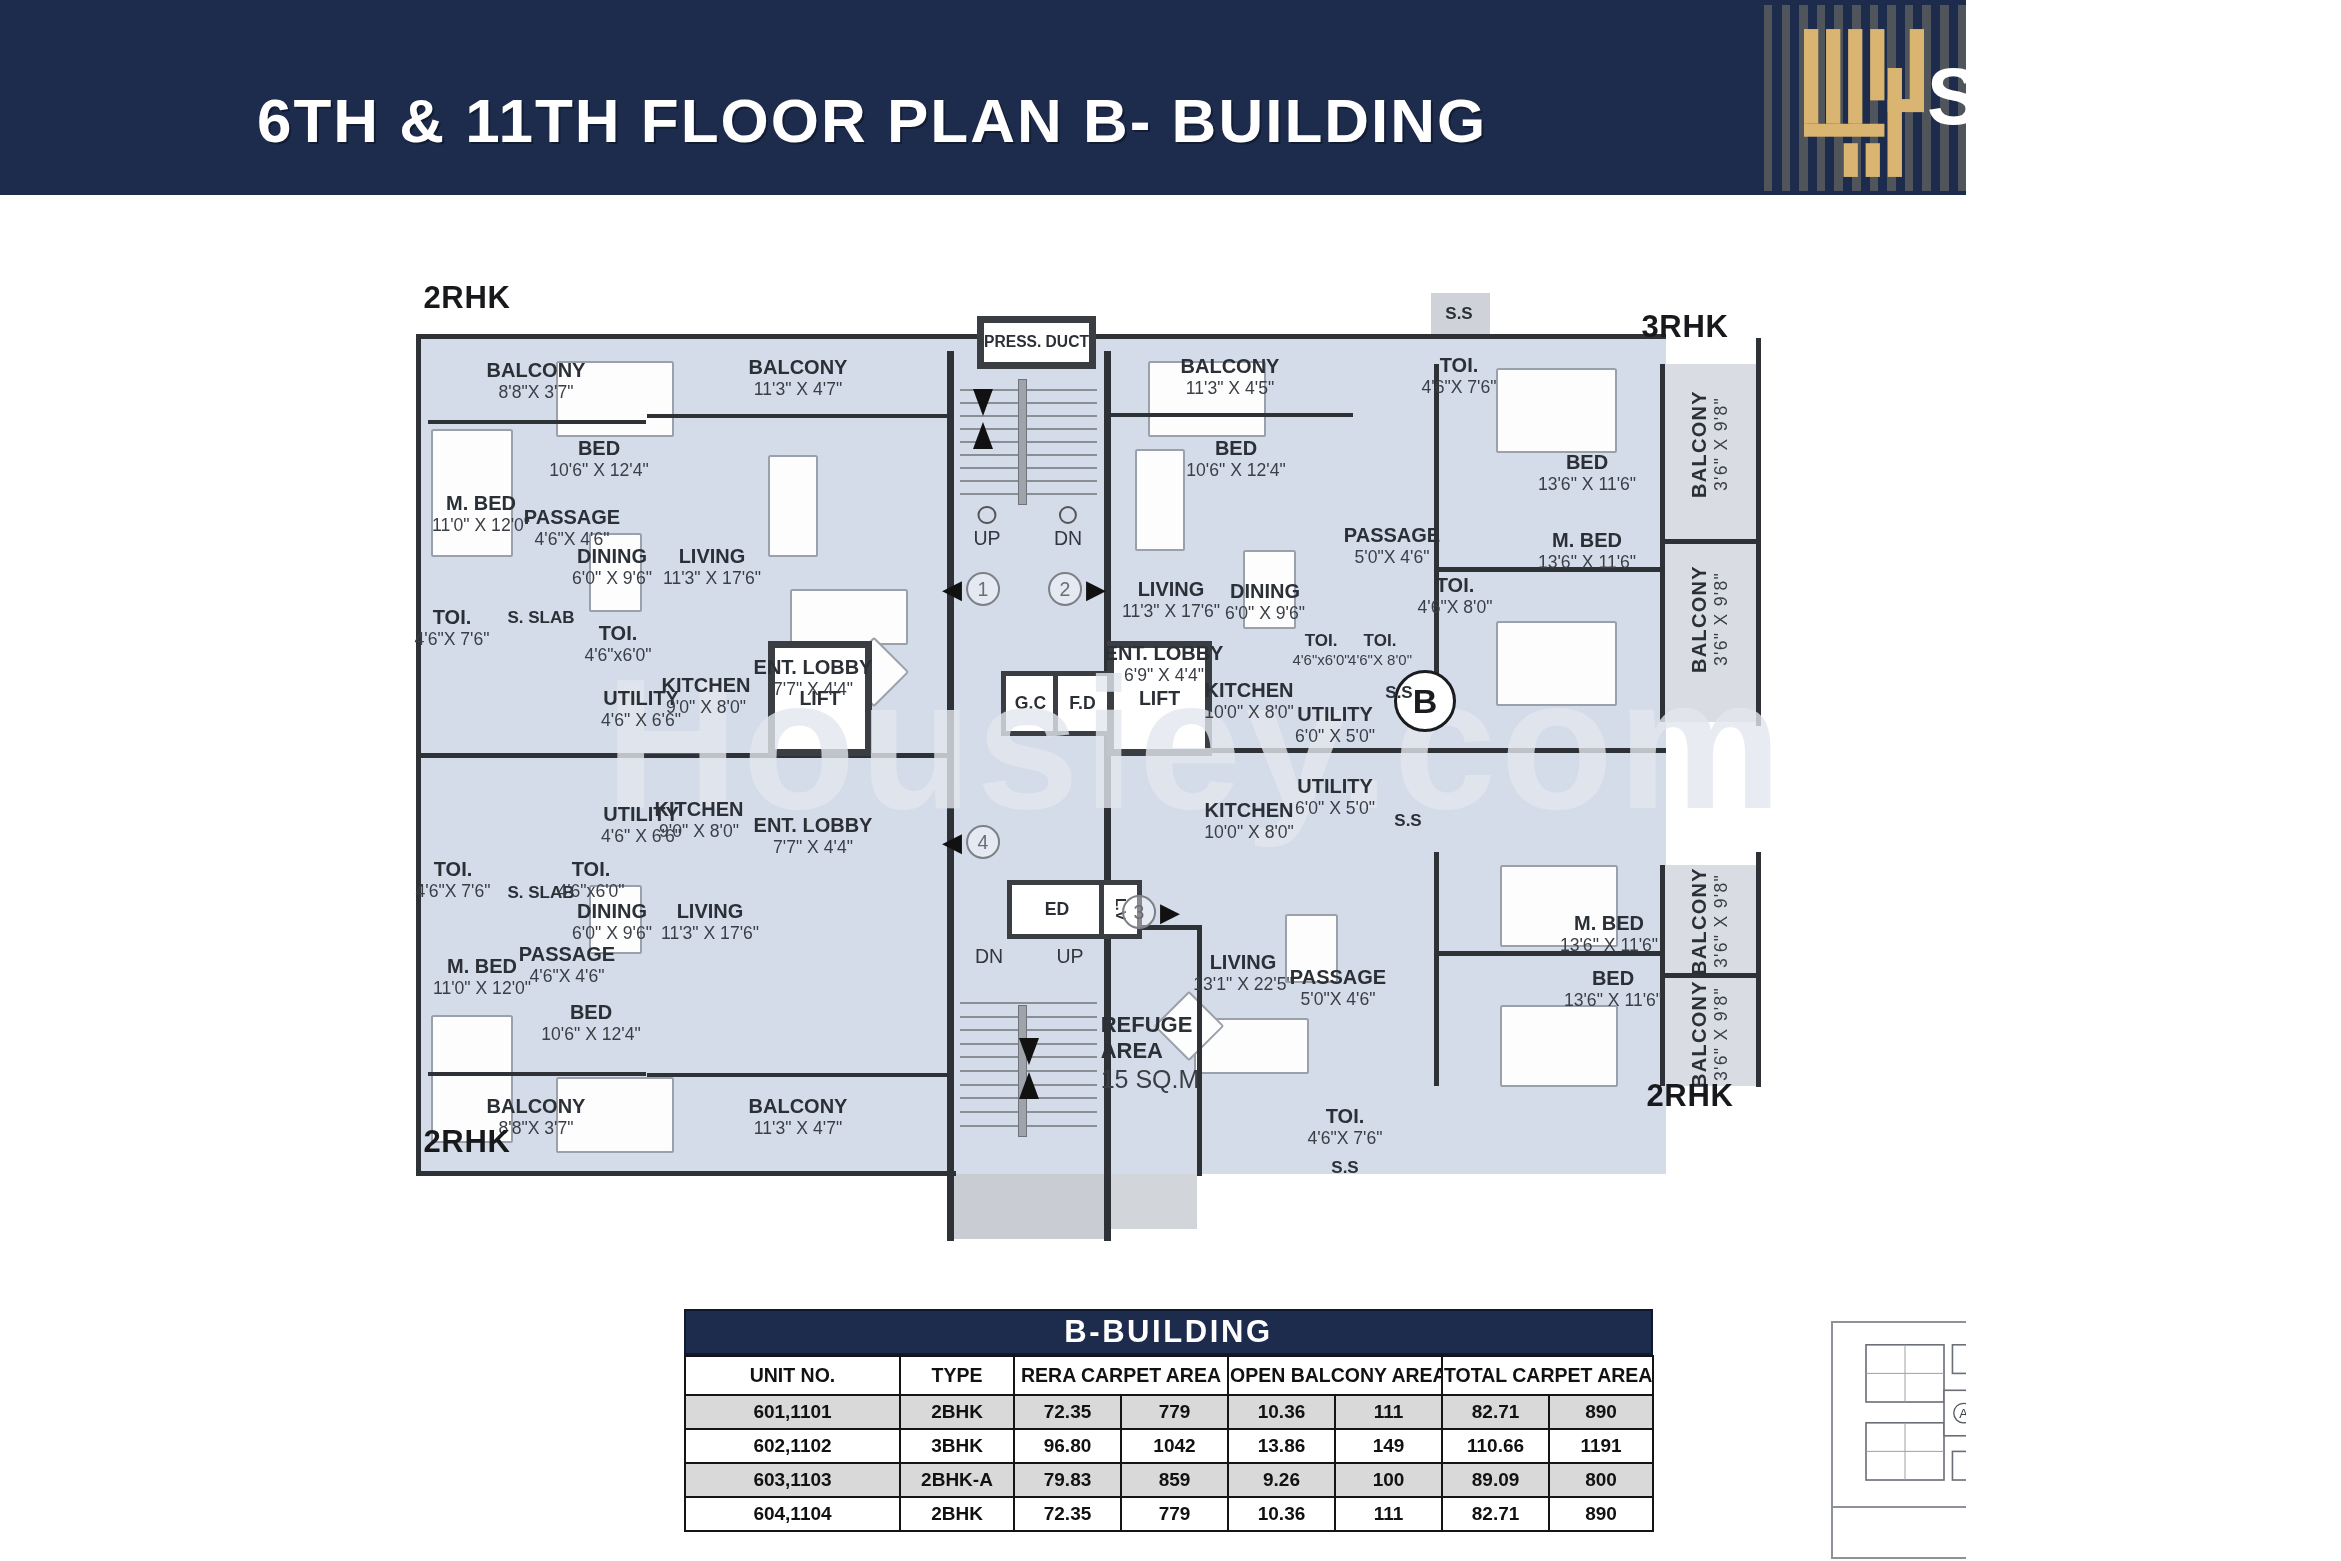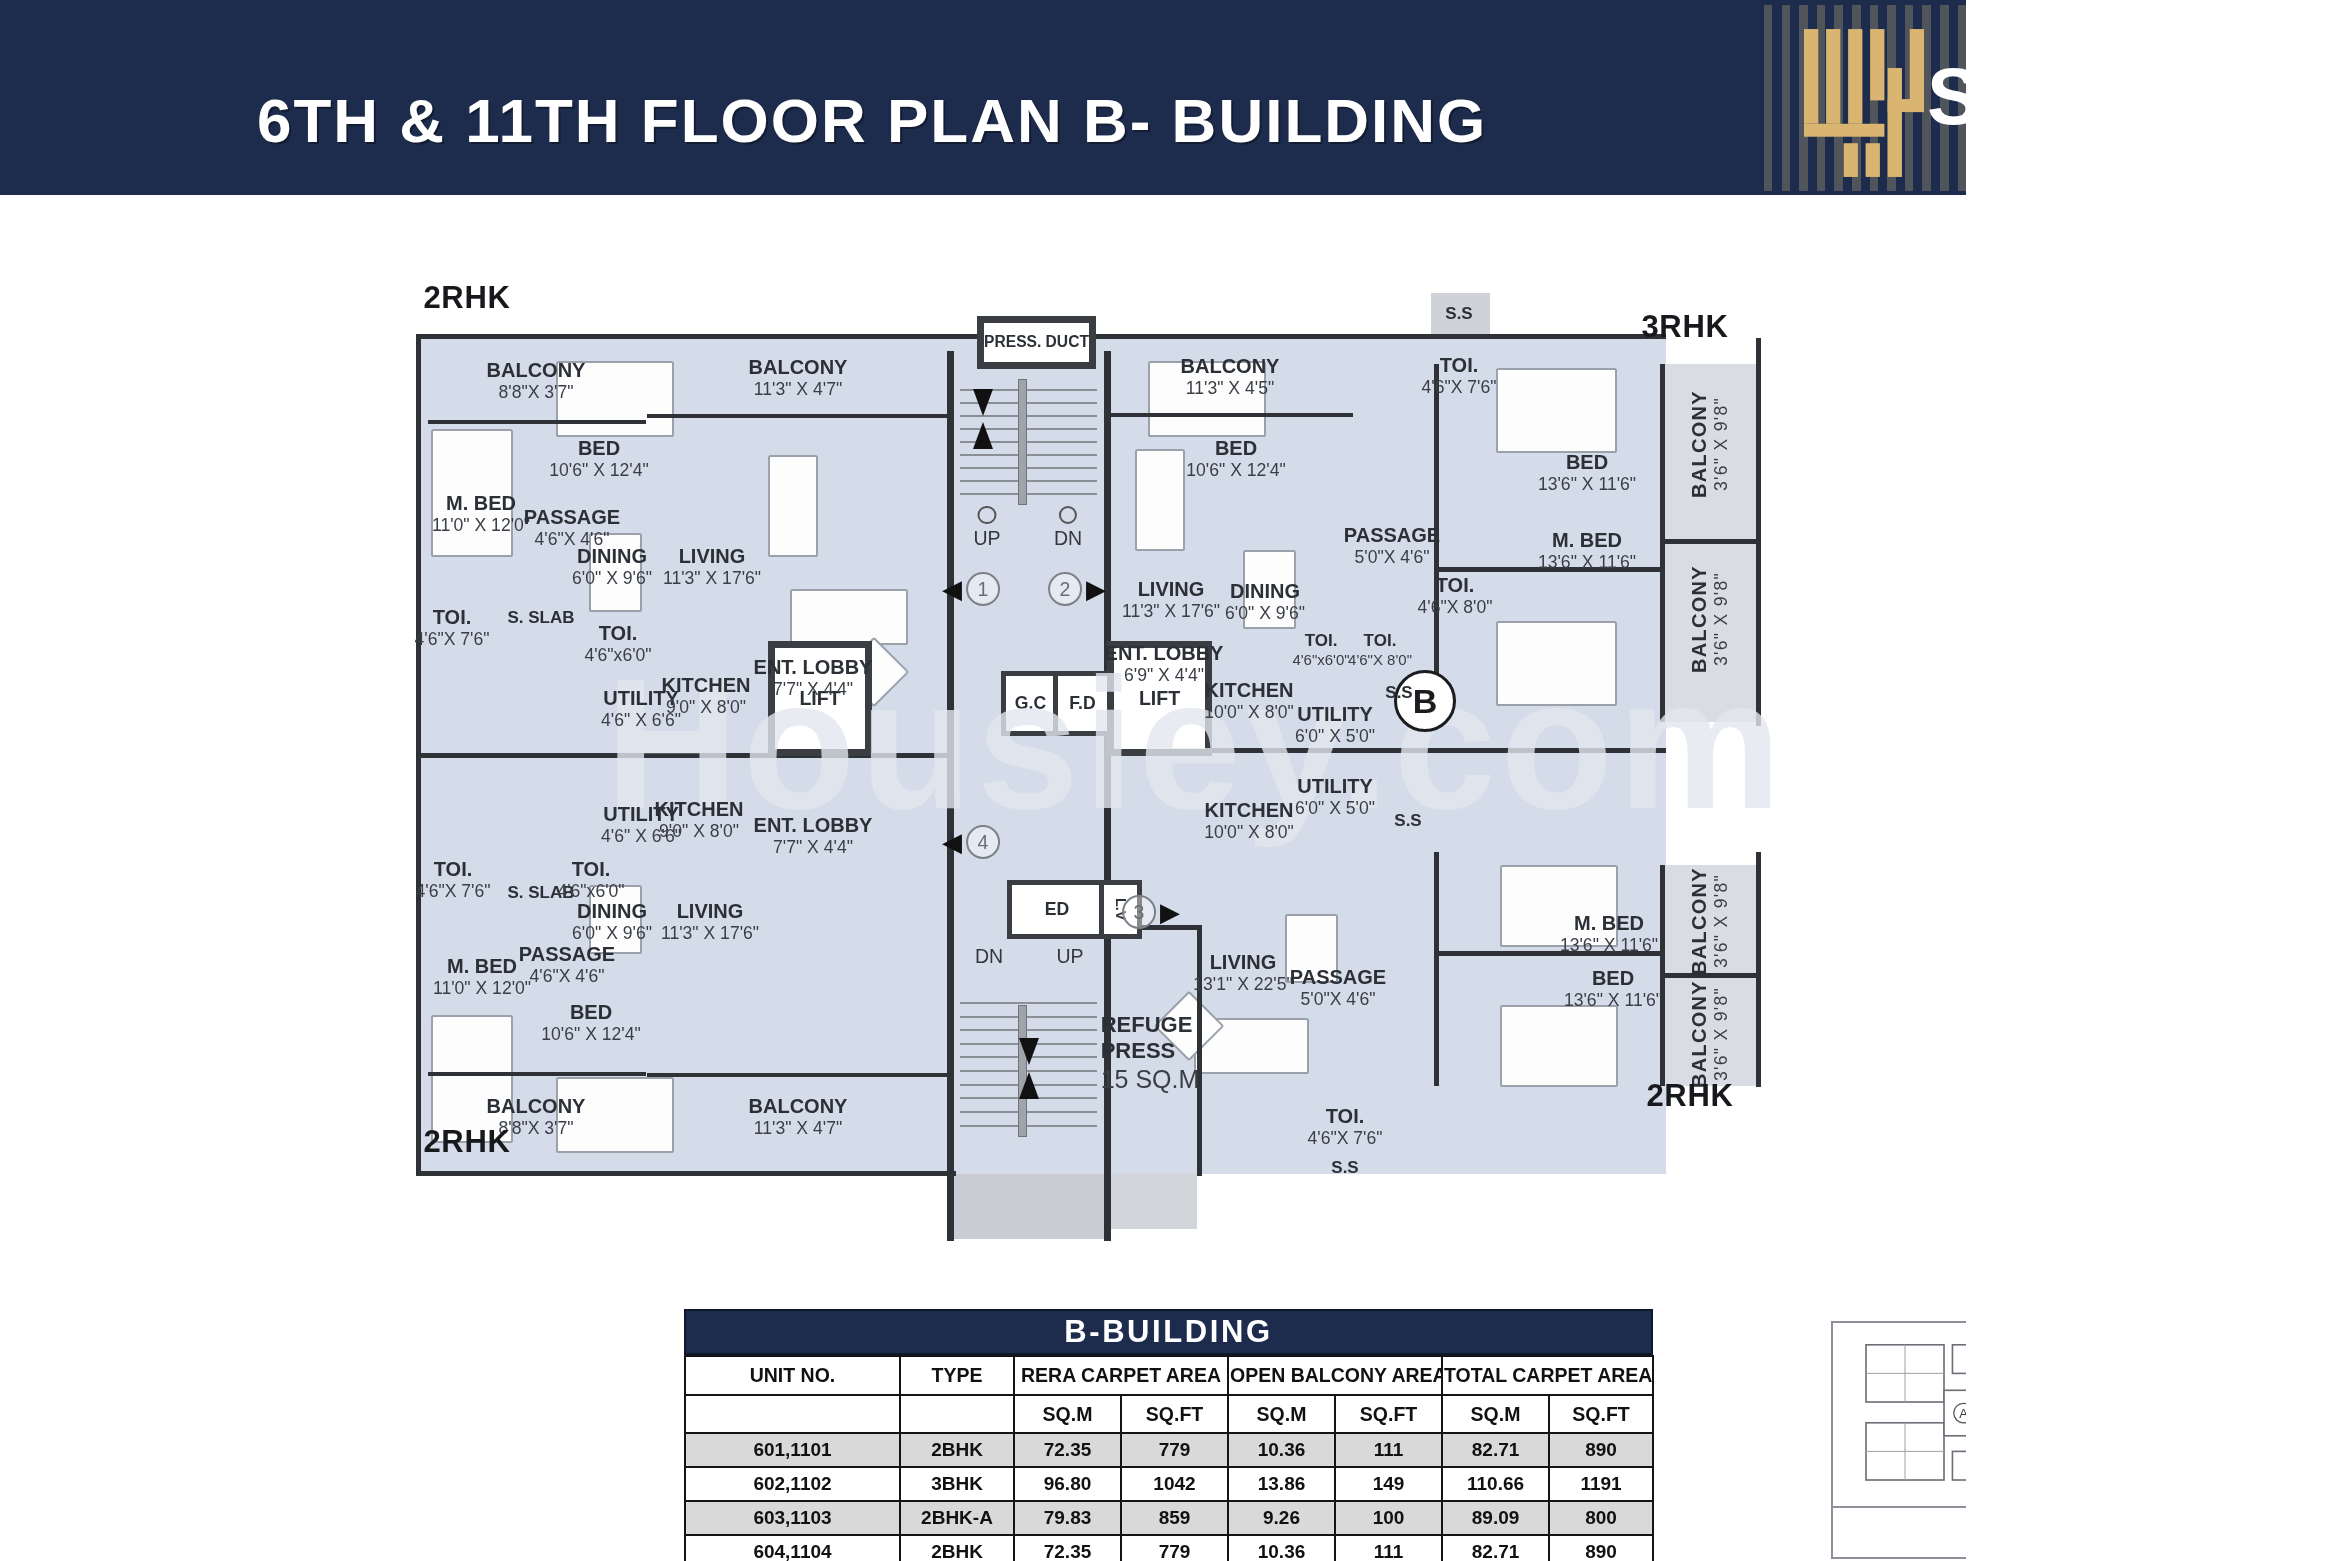--- a/index.html
+++ b/index.html
@@ -187,21 +187,21 @@
     <div class="updn" style="left:989px;top:945px;">
       <span>DN</span>
     </div>
     <div class="updn" style="left:1070px;top:945px;">
       <span>UP</span>
     </div>
     <div class="arrow arr-dn" style="left:1019px;top:1038px;"></div>
     <div class="arrow arr-up" style="left:1019px;top:1072px;"></div>
 
     <div class="refuge-lbl" style="left:1150px;top:1053px;">
-      <div class="rn"><span>REFUGE</span><br><span>PRESS</span></div>
+      <div class="rn"><span>REFUGE</span><br><span>AREA</span></div>
       <div class="rd">15  SQ.M</div>
     </div>
 
     <div class="marker" style="left:971px;top:589px;">
       <span class="tri">◀</span>
       <span class="num">1</span>
     </div>
     <div class="marker" style="left:1077px;top:589px;">
       <span class="num">2</span>
       <span class="tri">▶</span>
@@ -514,30 +514,20 @@
           <col style="width:104px">
       </colgroup>
       <thead>
         <tr>
           <th>UNIT NO.</th>
           <th>TYPE</th>
           <th colspan="2">RERA CARPET AREA</th>
           <th colspan="2">OPEN BALCONY AREA</th>
           <th colspan="2">TOTAL CARPET AREA</th>
         </tr>
-        <tr class="sub">
-          <th></th>
-          <th></th>
-          <th>SQ.M</th>
-          <th>SQ.FT</th>
-          <th>SQ.M</th>
-          <th>SQ.FT</th>
-          <th>SQ.M</th>
-          <th>SQ.FT</th>
-        </tr>
       </thead>
       <tbody id="tbody">
           <tr class="alt">
             <td>601,1101</td>
             <td>2BHK</td>
             <td>72.35</td>
             <td>779</td>
             <td>10.36</td>
             <td>111</td>
             <td>82.71</td>

